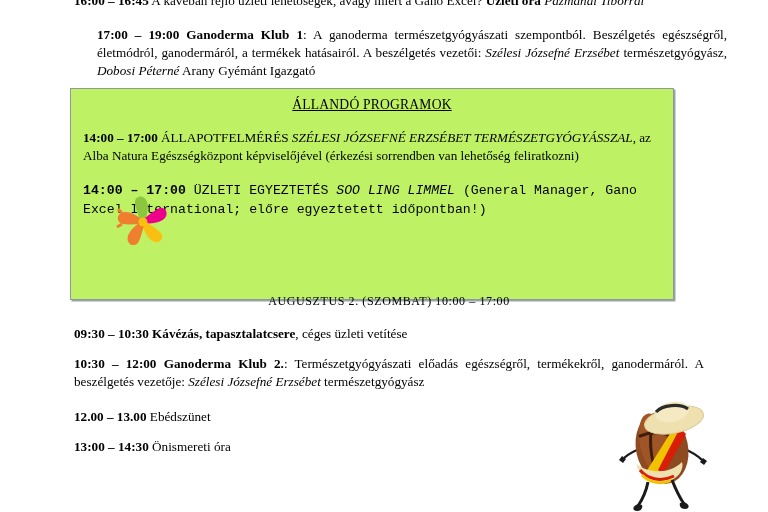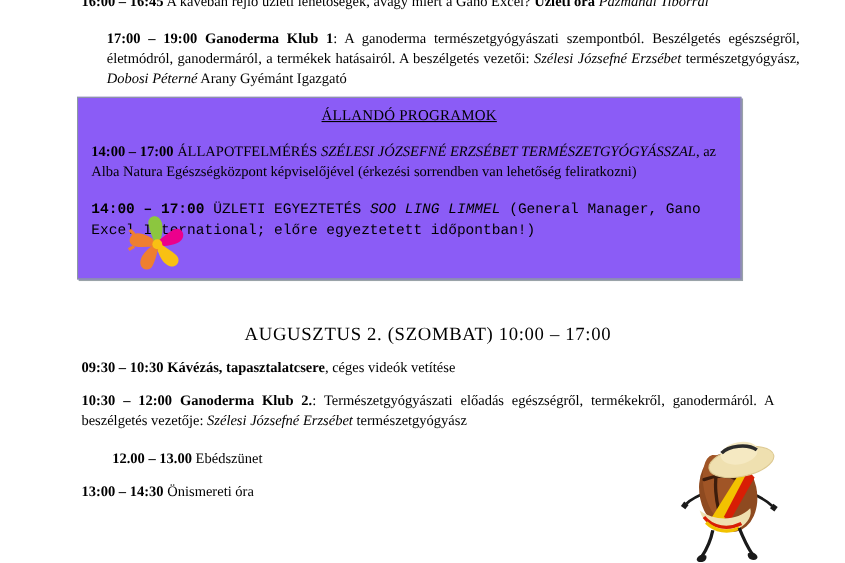--- a/index.html
+++ b/index.html
@@ -30,22 +30,22 @@
   .cliptop {
     position:absolute; left:70px; top:-8px; width:630px;
     font-size:13.2px; line-height:18.2px; text-align:justify;
     white-space:nowrap;
   }
 
   
   .bluebox {
     position:absolute;
     left:66px; top:88px;
-    width:604px; height:166px;
-    background:#8b5cf6;
+    width:604px; height:212px;
+    background:#bef264;
     border:1px solid #8d9aa0;
     box-shadow:1.5px 1.5px 0 #9aa3a8;
   }
   .bluebox .bb-title {
     text-align:center;
     font-size:13.6px;
     margin-top:8px;
     letter-spacing:0.2px;
   }
   .bluebox .bb-title span { text-decoration:underline; }
@@ -60,26 +60,26 @@
   .bb-b3 { margin-top:11px; }
 
   .pinwheel {
     position:absolute; left:109px; top:196px;
     width:60px; height:52px;
   }
 
   
   .satheading {
     position:absolute; left:70px; top:294px; width:630px;
-    text-align:center; font-size:17px; letter-spacing:0.6px;
+    text-align:center; font-size:12px; letter-spacing:0.6px;
   }
 
   .line0930 { position:absolute; left:70px; top:325px; width:630px; }
   .line1030 { position:absolute; left:70px; top:355px; width:630px; }
-  .line1200 { position:absolute; left:70px; top:408px; width:630px;margin-left:28px; }
+  .line1200 { position:absolute; left:70px; top:408px; width:630px; }
   .line1300 { position:absolute; left:70px; top:438px; width:630px; }
   .line1430 { position:absolute; left:70px; top:476px; width:630px; }
 
   .bean { position:absolute; left:606px; top:396px; width:108px; height:118px; }
 
   .clipbottom {
     position:absolute; left:70px; top:504px; width:630px;
     font-size:13.2px; line-height:18.2px; text-align:center;
     color:#f2f2f2;
     white-space:nowrap;
@@ -136,21 +136,21 @@
       </g>
     </svg>
   </div>
 
   <div class="satheading">
     <span>AUGUSZTUS 2. (SZOMBAT) 10:00 – 17:00</span>
   </div>
 
   <div class="line0930">
     <p class="para">
-      <span class="b">09:30 – 10:30 </span><span class="b">Kávézás, tapasztalatcsere</span><span>, céges videók vetítése</span>
+      <span class="b">09:30 – 10:30 </span><span class="b">Kávézás, tapasztalatcsere</span><span>, céges üzleti vetítése</span>
     </p>
   </div>
 
   <div class="line1030">
     <p class="para">
       <span class="b">10:30 – 12:00 </span><span class="b">Ganoderma  Klub 2.</span><span>: Természetgyógyászati  előadás  egészségről,  termékekről,  ganodermáról. A beszélgetés vezetője: </span><span class="i">Szélesi Józsefné Erzsébet</span><span> természetgyógyász</span>
     </p>
   </div>
 
   <div class="line1200">

